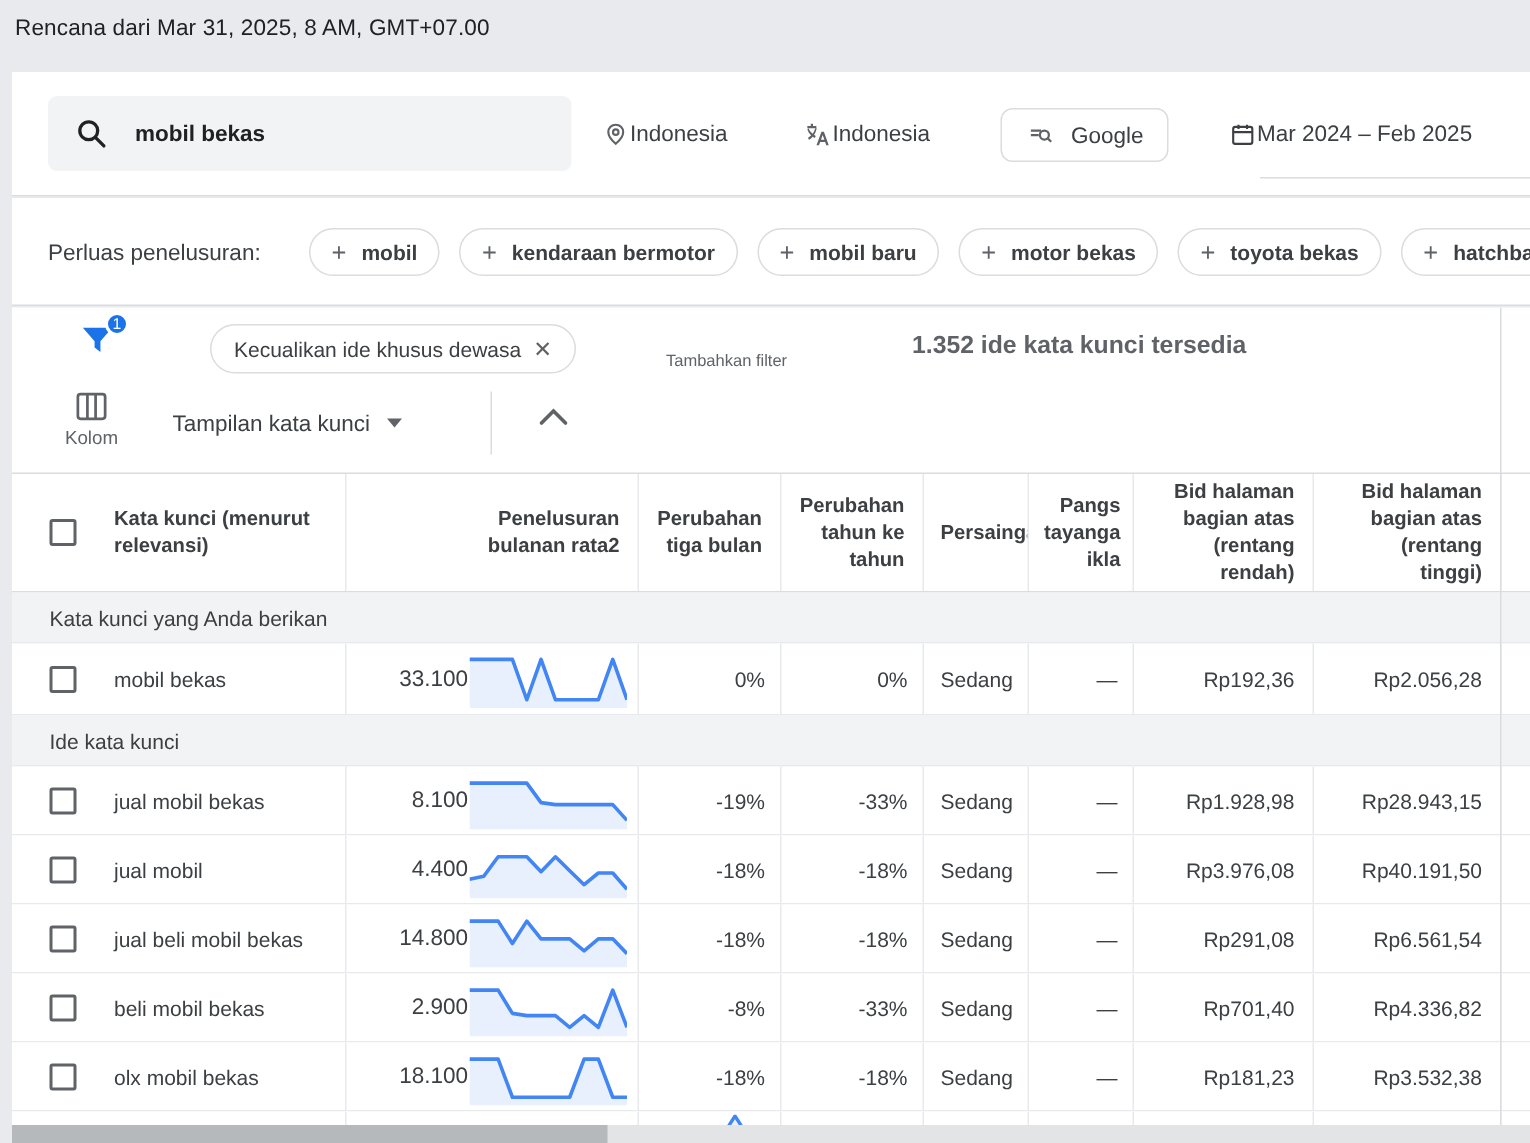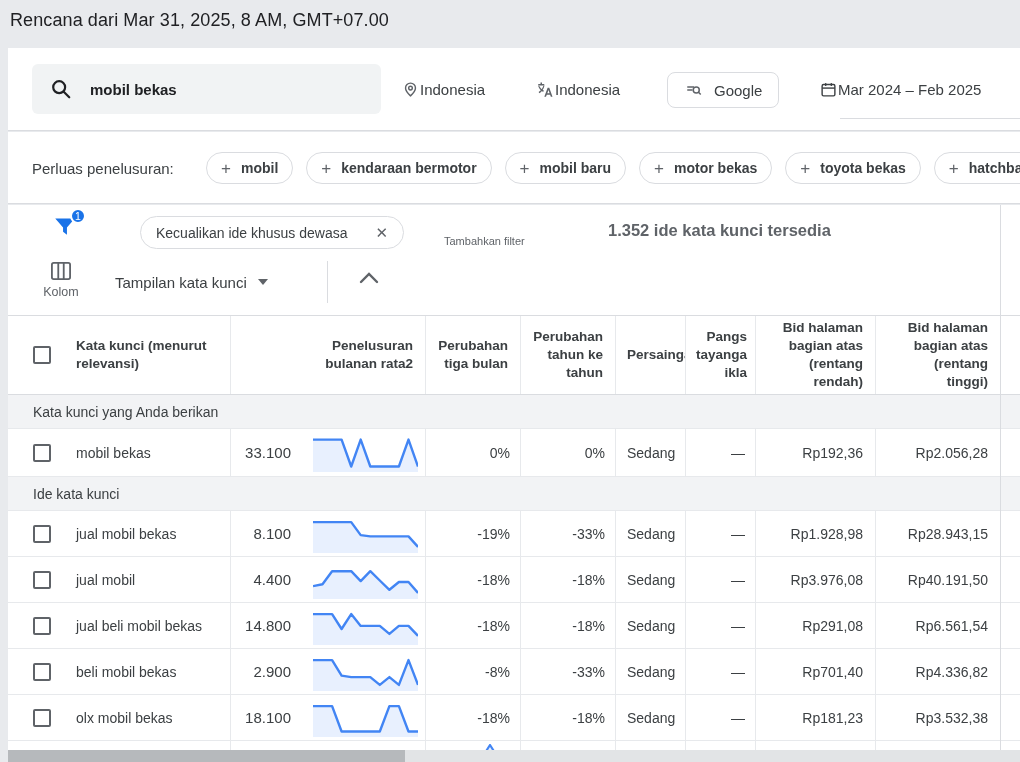--- a/index.html
+++ b/index.html
@@ -1,19 +1,19 @@
 <!DOCTYPE html>
 <html><head>
 <meta charset="utf-8">
 <style>
   *{margin:0;padding:0;box-sizing:border-box}
   html,body{width:1020px;height:762px;overflow:hidden}
   body{position:relative;background:#e8eaed;font-family:"Liberation Sans",sans-serif;color:#3c4043}
 
-  .page-title{position:absolute;top:10px;left:10px;font-size:18px;color:#202124;letter-spacing:.1px}
+  .page-title{position:absolute;top:10px;left:10px;font-size:15px;color:#202124;letter-spacing:.1px}
 
   .panel{position:absolute;left:8px;right:0;background:#fff}
   .p-search{top:48px;height:83px;border-bottom:1px solid #dadce0}
   .p-chips{top:132px;height:72px;border-bottom:1px solid #dadce0}
   .p-table{top:205px;bottom:0;display:flex;flex-direction:column;overflow:hidden}
 
   
   .searchbox{position:absolute;left:24px;top:16px;width:349px;height:50px;background:#f1f3f4;border-radius:6px;display:flex;align-items:center;padding:0 18px}
   .searchbox .q{margin-right:18px;display:flex}
   .search-text{font-size:15px;font-weight:bold;color:#202124}
@@ -26,21 +26,21 @@
   
   .expand-label{position:absolute;left:24px;top:0;height:72px;display:flex;align-items:center;font-size:15px;color:#3c4043}
   .chips{position:absolute;left:198px;right:0;top:0;height:72px;display:flex;align-items:center;gap:13px;overflow:hidden}
   .chip{flex:0 0 auto;height:32px;border:1px solid #dadce0;border-radius:16px;display:flex;align-items:center;gap:10px;padding:0 14px;font-size:14px;font-weight:bold;color:#3c4043;background:#fff}
   .chip .plus{font-size:17px;font-weight:normal;color:#5f6368;line-height:1}
 
   
   .filter-row{position:relative;height:50px;flex:0 0 auto}
   .funnel-wrap{position:absolute;left:44px;top:8px;width:30px;height:30px}
   .funnel-badge{position:absolute;right:-4px;top:-5px;width:16px;height:16px;border-radius:50%;background:#1a73e8;color:#fff;font-size:10.5px;display:flex;align-items:center;justify-content:center;border:2px solid #fff}
-  .filter-chip{position:absolute;left:132px;top:11px;height:33px;border:1px solid #dadce0;border-radius:17px;display:flex;align-items:center;gap:28px;padding:0 15px;font-size:14px;color:#3c4043;background:#fff}
+  .filter-chip{position:absolute;left:132px;top:11px;height:33px;border:1px solid #dadce0;border-radius:17px;display:flex;align-items:center;gap:8px;padding:0 15px;font-size:14px;color:#3c4043;background:#fff}
   .filter-x{color:#5f6368;font-size:15px;cursor:pointer}
   .add-filter{position:absolute;left:436px;top:11px;height:50px;display:flex;align-items:center;font-size:11px;color:#5f6368}
   .idea-count{position:absolute;left:600px;top:0;height:50px;display:flex;align-items:center;font-size:16.5px;font-weight:bold;color:#5f6368}
 
   .controls-row{position:relative;height:60px;flex:0 0 auto}
   .kolom{position:absolute;left:28px;top:6px;width:50px;text-align:center;color:#5f6368;font-size:12.5px}
   .kolom svg{display:block;margin:0 auto 4px}
   .view-dd{position:absolute;left:107px;top:0;height:54px;display:flex;align-items:center;gap:11px;font-size:15px;color:#3c4043}
   .caret{width:0;height:0;border-left:5px solid transparent;border-right:5px solid transparent;border-top:6px solid #5f6368}
   .toolbar-divider{position:absolute;left:319px;top:6px;height:42px;border-left:1px solid #dadce0}
@@ -57,21 +57,21 @@
   .trow{display:flex;height:46px;border-bottom:1px solid #e7e9ec;background:#fff;flex:0 0 auto}
   .trow.first{height:48px}
   .tcell{display:flex;align-items:center;font-size:14px;color:#3c4043}
   .t-num{justify-content:flex-end;padding-right:10px;text-align:right}
   .t-bid{justify-content:flex-end;padding-right:12px;text-align:left}
   .t-left{padding-left:11px}
   .cb{width:18px;height:18px;border:2px solid #5f6368;border-radius:2px;background:#fff;flex:0 0 auto;cursor:pointer}
   .kcell .cb{margin-left:25px}
   .kcell .klabel{margin-left:25px}
   .mcell{justify-content:flex-end;padding-right:7px}
-  .mnum{font-size:15px;text-align:right;margin-right:22px}
+  .mnum{font-size:15px;text-align:right;margin-right:1px}
   .spark{flex:0 0 auto}
 
   .partial-row{position:relative;flex:1 1 auto;display:flex;background:#fff;overflow:hidden}
   .pcell{height:100%}
   .partial-spark{position:absolute;left:474px;top:1px}
 
   .vline{position:absolute;left:992px;top:0;bottom:12px;border-left:1px solid #dadce0;z-index:5}
 
   .hscroll{position:absolute;left:0;right:0;bottom:0;height:12px;background:#e2e4e6;z-index:6}
   .hthumb{position:absolute;left:0;top:0;width:397px;height:12px;background:#b6b9bc;cursor:pointer}

